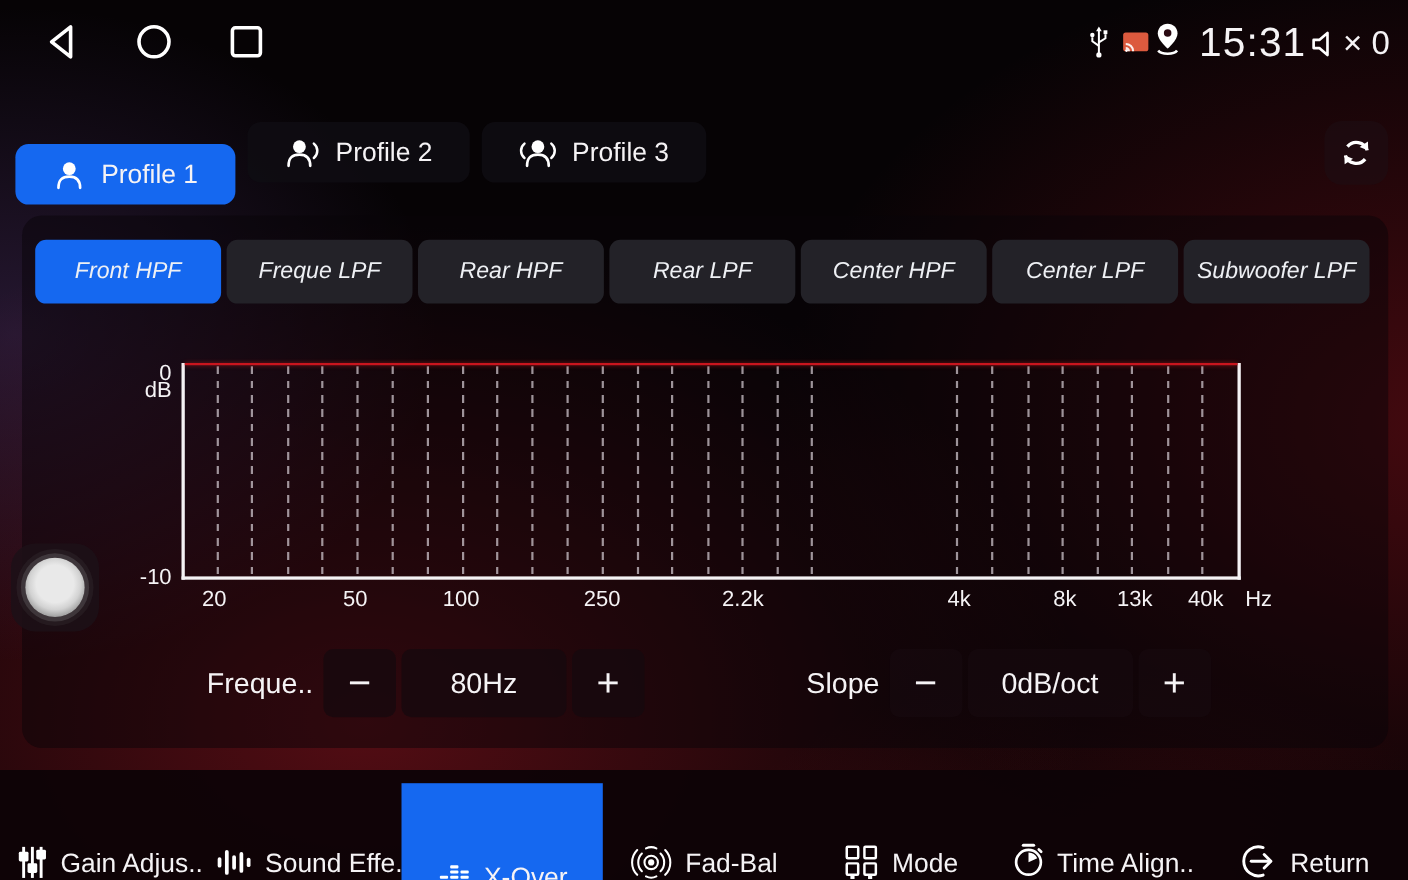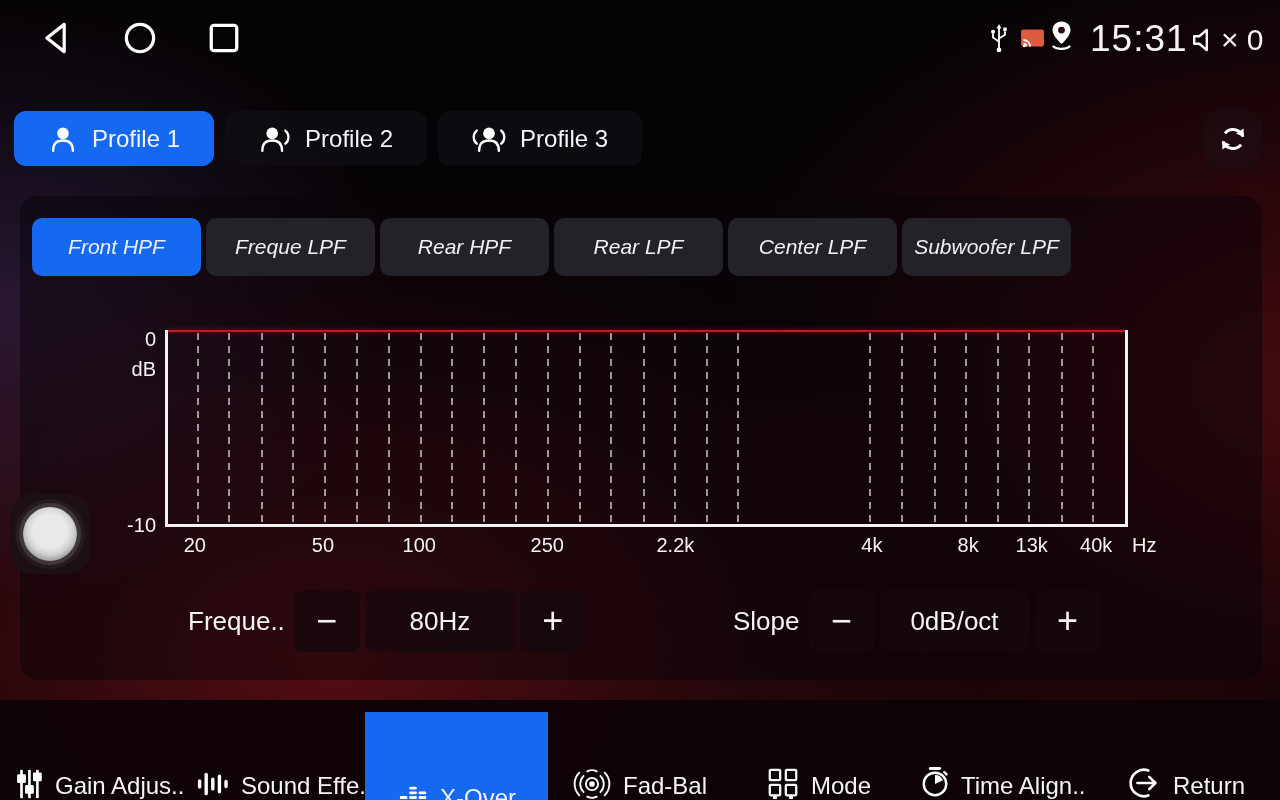--- a/index.html
+++ b/index.html
@@ -18,21 +18,21 @@
   
   .sb-icon{position:absolute;}
   #time{position:absolute;left:1090px;top:18px;font-size:37px;letter-spacing:1px;}
   #volwrap{position:absolute;left:1190px;top:23px;display:flex;align-items:center;gap:3px;}
   #volwrap .vtxt{font-size:30px;}
 
   
   #profile-row{position:absolute;left:14px;top:111px;display:flex;gap:11px;}
   .profile-btn{height:55px;border-radius:12px;background:rgba(15,13,18,0.88);
     display:flex;align-items:center;justify-content:center;gap:14px;padding:0 34px;font-size:24px;}
-  .profile-btn.active{background:var(--accent,#1568f0);}
+  .profile-btn.active{background:var(--accent,#1568f0);margin-top:20px;}
   #reset-btn{position:absolute;left:1204px;top:110px;width:58px;height:58px;border-radius:16px;
     background:rgba(30,14,20,0.55);display:flex;align-items:center;justify-content:center;}
 
   
   #panel{position:absolute;left:20px;top:196px;width:1242px;height:484px;border-radius:18px;
     background:rgba(9,4,8,0.48);}
 
   
   #filter-tabs{position:absolute;left:32px;top:218px;display:flex;gap:5px;font-style:italic;}
   .ftab{width:169px;height:58px;border-radius:10px;background:#232228;display:flex;
@@ -40,21 +40,21 @@
   .ftab.active{background:var(--accent,#1568f0);}
 
   
   #plot{position:absolute;left:165px;top:330px;width:963px;height:197px;box-sizing:border-box;
     border-left:3px solid #f4f2f4;border-right:3px solid #f4f2f4;border-bottom:3px solid #f4f2f4;}
   .gridline{position:absolute;top:3px;bottom:2px;width:2px;transform:translateX(-50%);
     background:repeating-linear-gradient(to bottom, rgba(205,196,203,0.75) 0 7px, transparent 7px 13px);}
   .response-line{position:absolute;top:0;left:0;right:0;height:2px;box-shadow:0 0 4px rgba(255,40,40,.5);}
   .ylab{position:absolute;font-size:20px;text-align:right;}
   #ytick-0{left:116px;top:328px;width:40px;}
-  #ylabel{left:110px;top:358px;width:46px;}
+  #ylabel{left:110px;top:344px;width:46px;}
   #ytick-1{left:106px;top:514px;width:50px;}
   #xticks{position:absolute;left:165px;top:534px;width:963px;height:26px;}
   .xtick{position:absolute;transform:translateX(-50%);font-size:20px;white-space:nowrap;}
   #xunit{position:absolute;left:1132px;top:534px;font-size:20px;text-align:right;}
 
   
   #knob{position:absolute;left:10px;top:494px;width:80px;height:80px;border-radius:22px;
     background:rgba(28,16,23,0.85);display:flex;align-items:center;justify-content:center;}
   #knob .disc{width:54px;height:54px;border-radius:50%;
     background:radial-gradient(circle at 50% 44%, #e9e9e9 0 42%, #d2d2d2 58%, #9a9a9a 76%, #565656 92%, #3a3a3a 100%);
@@ -187,20 +187,23 @@
         <span>Front HPF</span>
       </div>
       <div class="ftab">
         <span>Freque LPF</span>
       </div>
       <div class="ftab">
         <span>Rear HPF</span>
       </div>
       <div class="ftab">
         <span>Rear LPF</span>
+      </div>
+      <div class="ftab">
+        <span>Center HPF</span>
       </div>
       <div class="ftab">
         <span>Center LPF</span>
       </div>
       <div class="ftab">
         <span>Subwoofer LPF</span>
       </div>
     </div>
 
   <div class="ylab" id="ytick-0">0</div>

